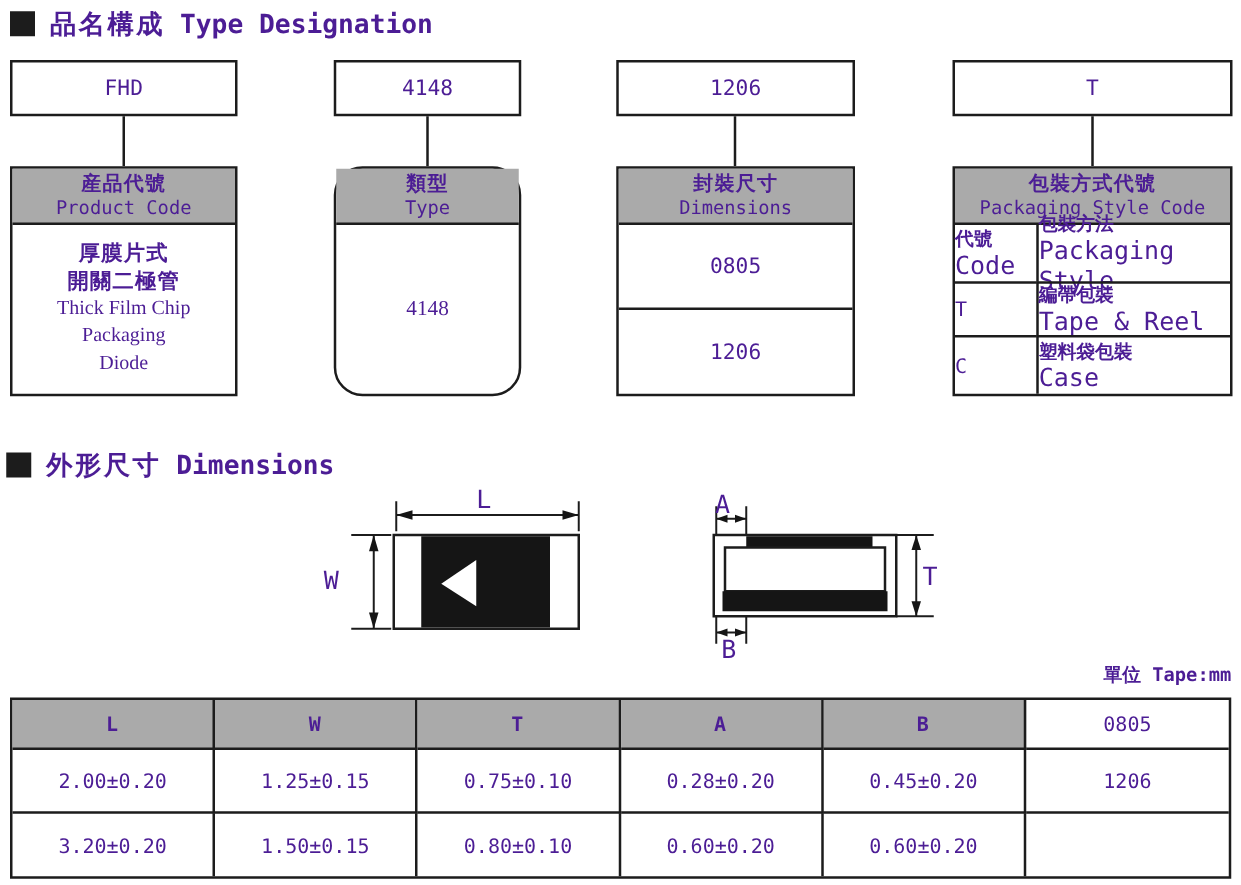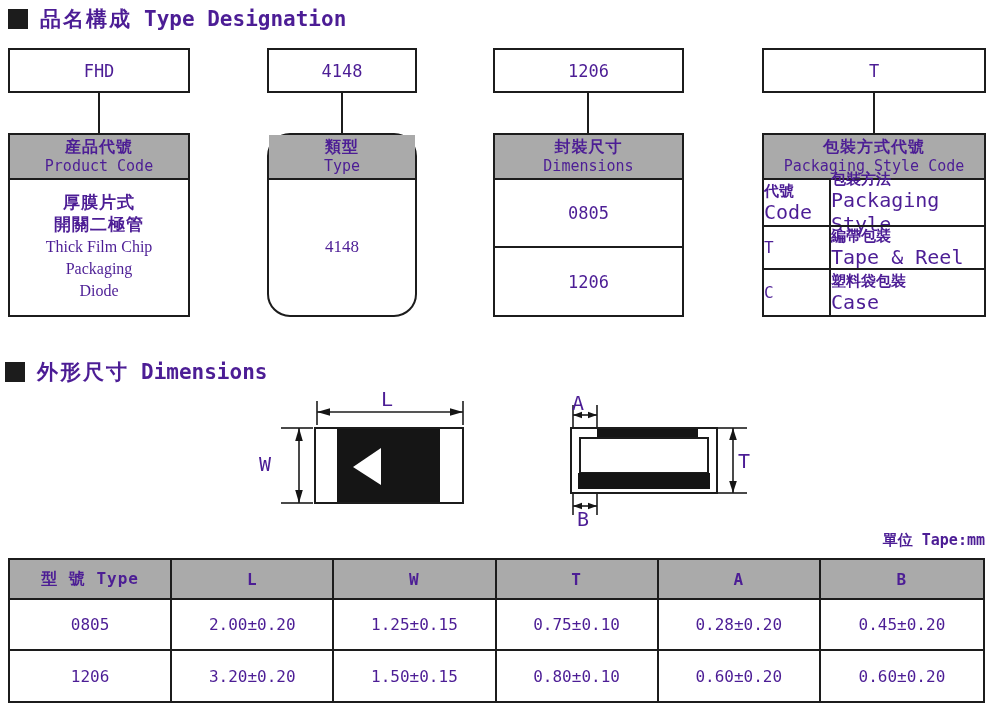--- a/index.html
+++ b/index.html
@@ -210,21 +210,20 @@
     <rect class="stroke" x="30" y="53" width="128" height="35" fill="#ffffff"></rect>
     <rect class="fillb" x="28" y="88" width="132" height="16"></rect>
   </svg>
   <div class="dimlabel" style="left:572px;top:391px;">A</div>
   <div class="dimlabel" style="left:577px;top:507px;">B</div>
   <div class="dimlabel" style="left:738px;top:449px;">T</div>
 
   <div class="unit" style="left:800px;top:531px;width:185px;">單位 Tape:mm</div>
 
   <div class="dimtable">
-    <div class="head">型 號 Type</div>
     <div class="head">L</div>
     <div class="head">W</div>
     <div class="head">T</div>
     <div class="head">A</div>
     <div class="head">B</div>
 
     <div>0805</div>
     <div>2.00±0.20</div>
     <div>1.25±0.15</div>
     <div>0.75±0.10</div>

